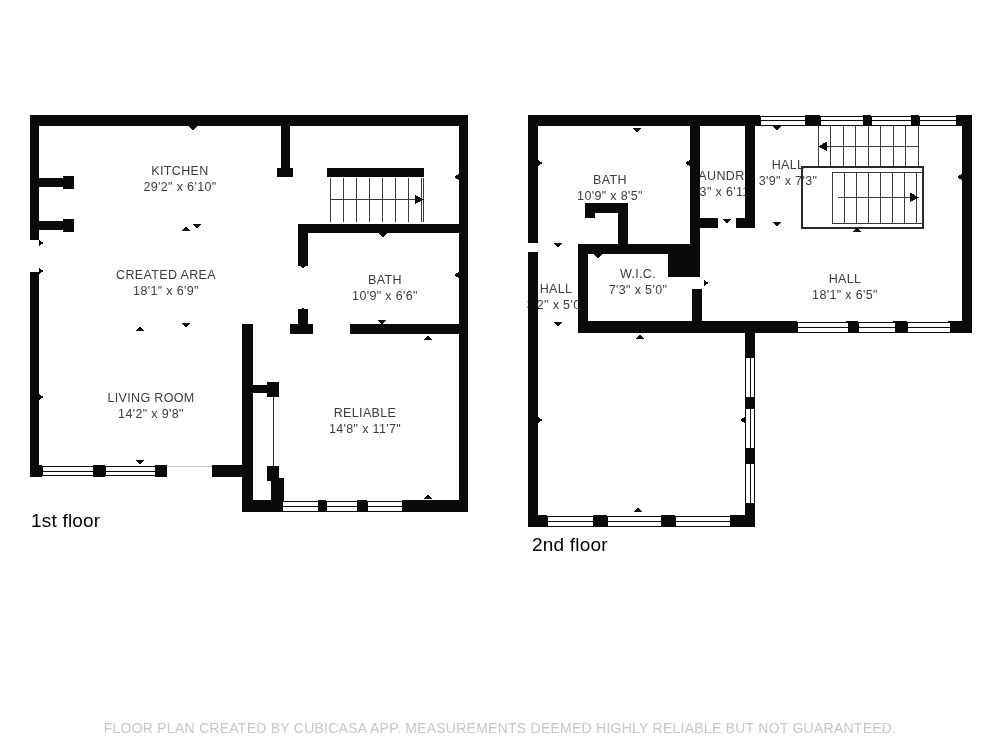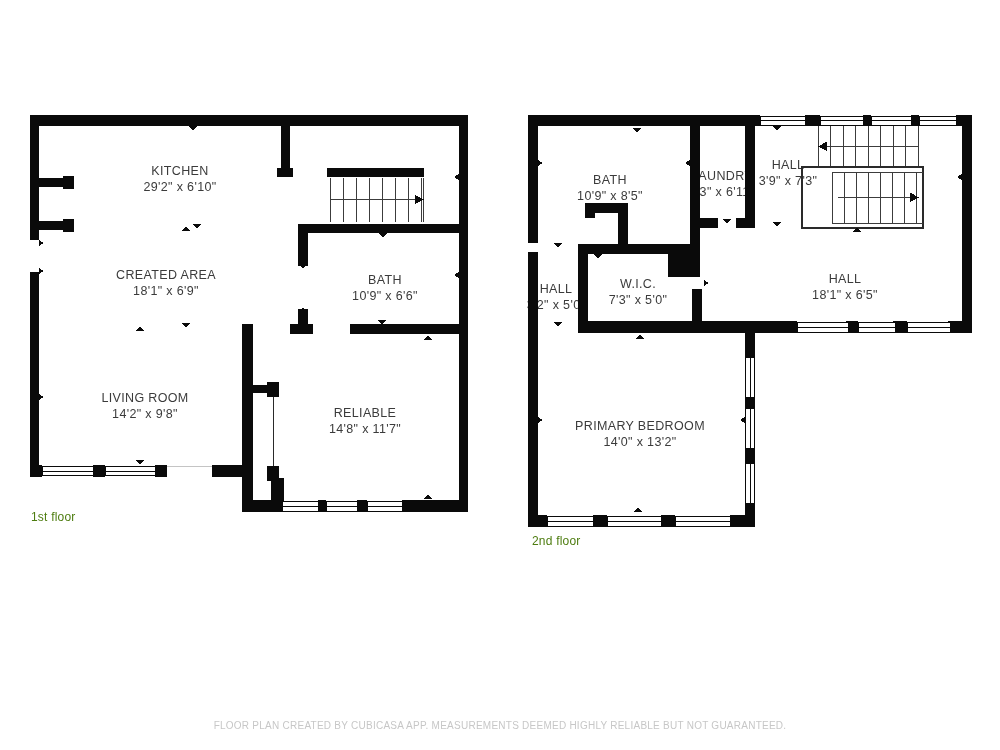--- a/index.html
+++ b/index.html
@@ -2,44 +2,44 @@
 <html><head>
 <meta charset="utf-8">
 <style>
   html,body{margin:0;padding:0;background:#ffffff;}
   #screen{position:relative;width:1000px;height:750px;background:#ffffff;overflow:hidden;
           font-family:"Liberation Sans",sans-serif;}
   #label-layer{position:absolute;inset:0;z-index:1;}
   #plan-svg{position:absolute;left:0;top:0;z-index:2;pointer-events:none;}
   .room-label{position:absolute;transform:translateX(-50%);text-align:center;white-space:nowrap;
               line-height:16px;font-size:12.5px;letter-spacing:.35px;color:#3b3b3b;}
-  .floor-label{position:absolute;font-size:12px;color:#4d7c0f;letter-spacing:.2px;}
+  .floor-label{position:absolute;font-size:19px;color:#000000;letter-spacing:.2px;}
   .disclaimer{position:absolute;left:500px;top:720px;transform:translateX(-50%);
-              font-size:10px;letter-spacing:.25px;color:#c7c7c7;white-space:nowrap;}
+              font-size:14px;letter-spacing:.25px;color:#c7c7c7;white-space:nowrap;}
 </style>
 </head>
 <body>
 
 <div id="screen">
 
   <div id="label-layer">
 
     <div class="room-label" style="left:180px;top:163px">
       <div>KITCHEN</div>
       <div>29'2" x 6'10"</div>
     </div>
     <div class="room-label" style="left:166px;top:267px">
       <div>CREATED AREA</div>
       <div>18'1" x 6'9"</div>
     </div>
     <div class="room-label" style="left:385px;top:272px">
       <div>BATH</div>
       <div>10'9" x 6'6"</div>
     </div>
-    <div class="room-label" style="left:145px;top:390px">
+    <div class="room-label" style="left:151px;top:390px">
       <div>LIVING ROOM</div>
       <div>14'2" x 9'8"</div>
     </div>
     <div class="room-label" style="left:365px;top:405px">
       <div>RELIABLE</div>
       <div>14'8" x 11'7"</div>
     </div>
 
     <div class="room-label" style="left:610px;top:172px">
       <div>BATH</div>
@@ -54,27 +54,23 @@
       <div>3'9" x 7'3"</div>
     </div>
     <div class="room-label" style="left:845px;top:271px">
       <div>HALL</div>
       <div>18'1" x 6'5"</div>
     </div>
     <div class="room-label" style="left:556px;top:281px">
       <div>HALL</div>
       <div>3'2" x 5'0"</div>
     </div>
-    <div class="room-label" style="left:638px;top:276px">
+    <div class="room-label" style="left:638px;top:266px">
       <div>W.I.C.</div>
       <div>7'3" x 5'0"</div>
-    </div>
-    <div class="room-label" style="left:640px;top:418px">
-      <div>PRIMARY BEDROOM</div>
-      <div>14'0" x 13'2"</div>
     </div>
 
     <div class="floor-label" style="left:31px;top:510px">1st floor</div>
     <div class="floor-label" style="left:532px;top:534px">2nd floor</div>
 
     <div class="disclaimer">FLOOR PLAN CREATED BY CUBICASA APP. MEASUREMENTS DEEMED HIGHLY RELIABLE BUT NOT GUARANTEED.</div>
   </div>
 
   <svg id="plan-svg" width="1000" height="750" viewBox="0 0 1000 750">
 

